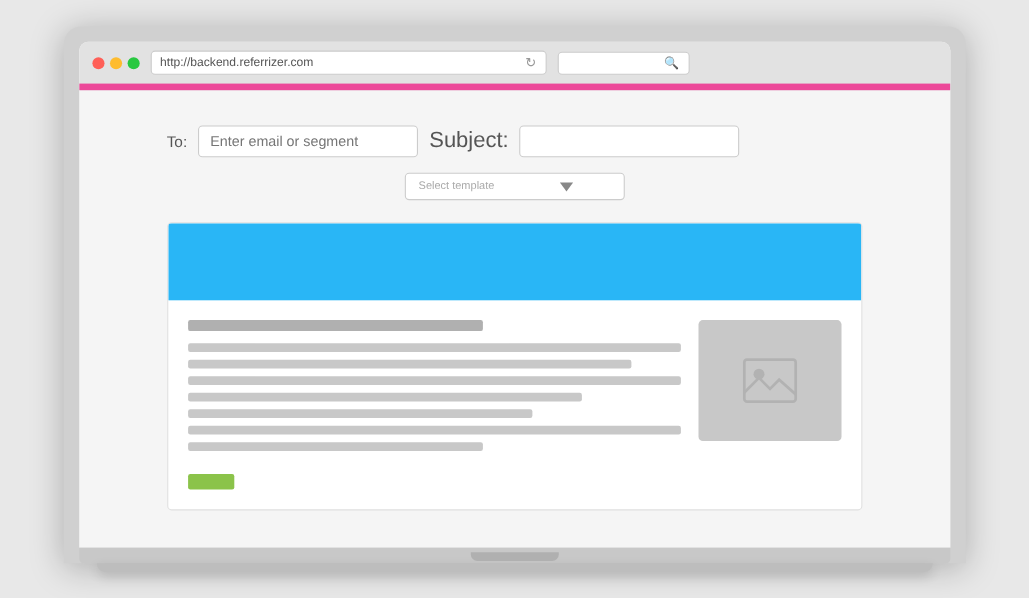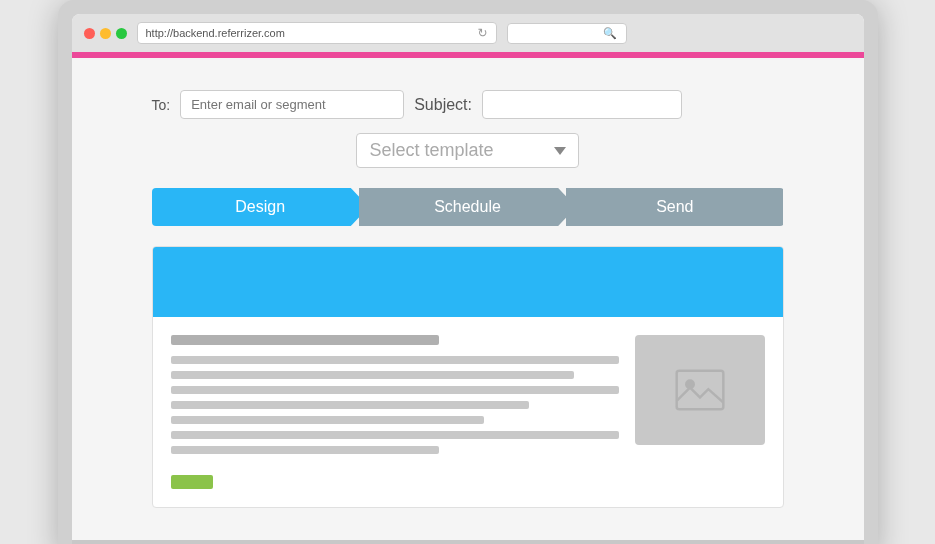--- a/index.html
+++ b/index.html
@@ -109,27 +109,27 @@
       color: #555;
       white-space: nowrap;
     }
 
     .to-input {
       border: 1px solid #ccc;
       border-radius: 4px;
       padding: 6px 10px;
       font-size: 13px;
       color: #aaa;
-      width: 224px;
+      width: 200px;
       background: white;
       outline: none;
     }
 
     .subject-label {
-      font-size: 16px;
+      font-size: 20px;
       color: #555;
       white-space: nowrap;
     }
 
     .subject-input {
       border: 1px solid #ccc;
       border-radius: 4px;
       padding: 6px 10px;
       font-size: 13px;
       color: #aaa;
@@ -150,21 +150,21 @@
       border: 1px solid #ccc;
       border-radius: 4px;
       background: white;
       padding: 6px 12px;
       cursor: pointer;
       gap: 60px;
       min-width: 200px;
     }
 
     .template-select-text {
-      font-size: 18px;
+      font-size: 10px;
       color: #aaa;
     }
 
     .dropdown-arrow {
       width: 0;
       height: 0;
       border-left: 6px solid transparent;
       border-right: 6px solid transparent;
       border-top: 8px solid #888;
     }
@@ -335,31 +335,20 @@
           <input class="subject-input" type="text" style="">
         </div>
 
         <div class="template-row">
           <div class="template-select">
             <span class="template-select-text">Select template</span>
             <div class="dropdown-arrow"></div>
           </div>
         </div>
 
-        <div class="steps-row">
-          <div class="step step-design">
-            <span>Design</span>
-          </div>
-          <div class="step step-schedule">
-            <span>Schedule</span>
-          </div>
-          <div class="step step-send">
-            <span>Send</span>
-          </div>
-        </div>
 
         <div class="email-preview">
           <div class="email-header-band"></div>
           <div class="email-body">
             <div class="email-text-col">
               <div class="line line-title"></div>
               <div class="line line-full"></div>
               <div class="line line-90"></div>
               <div class="line line-full"></div>
               <div class="line line-80"></div>

